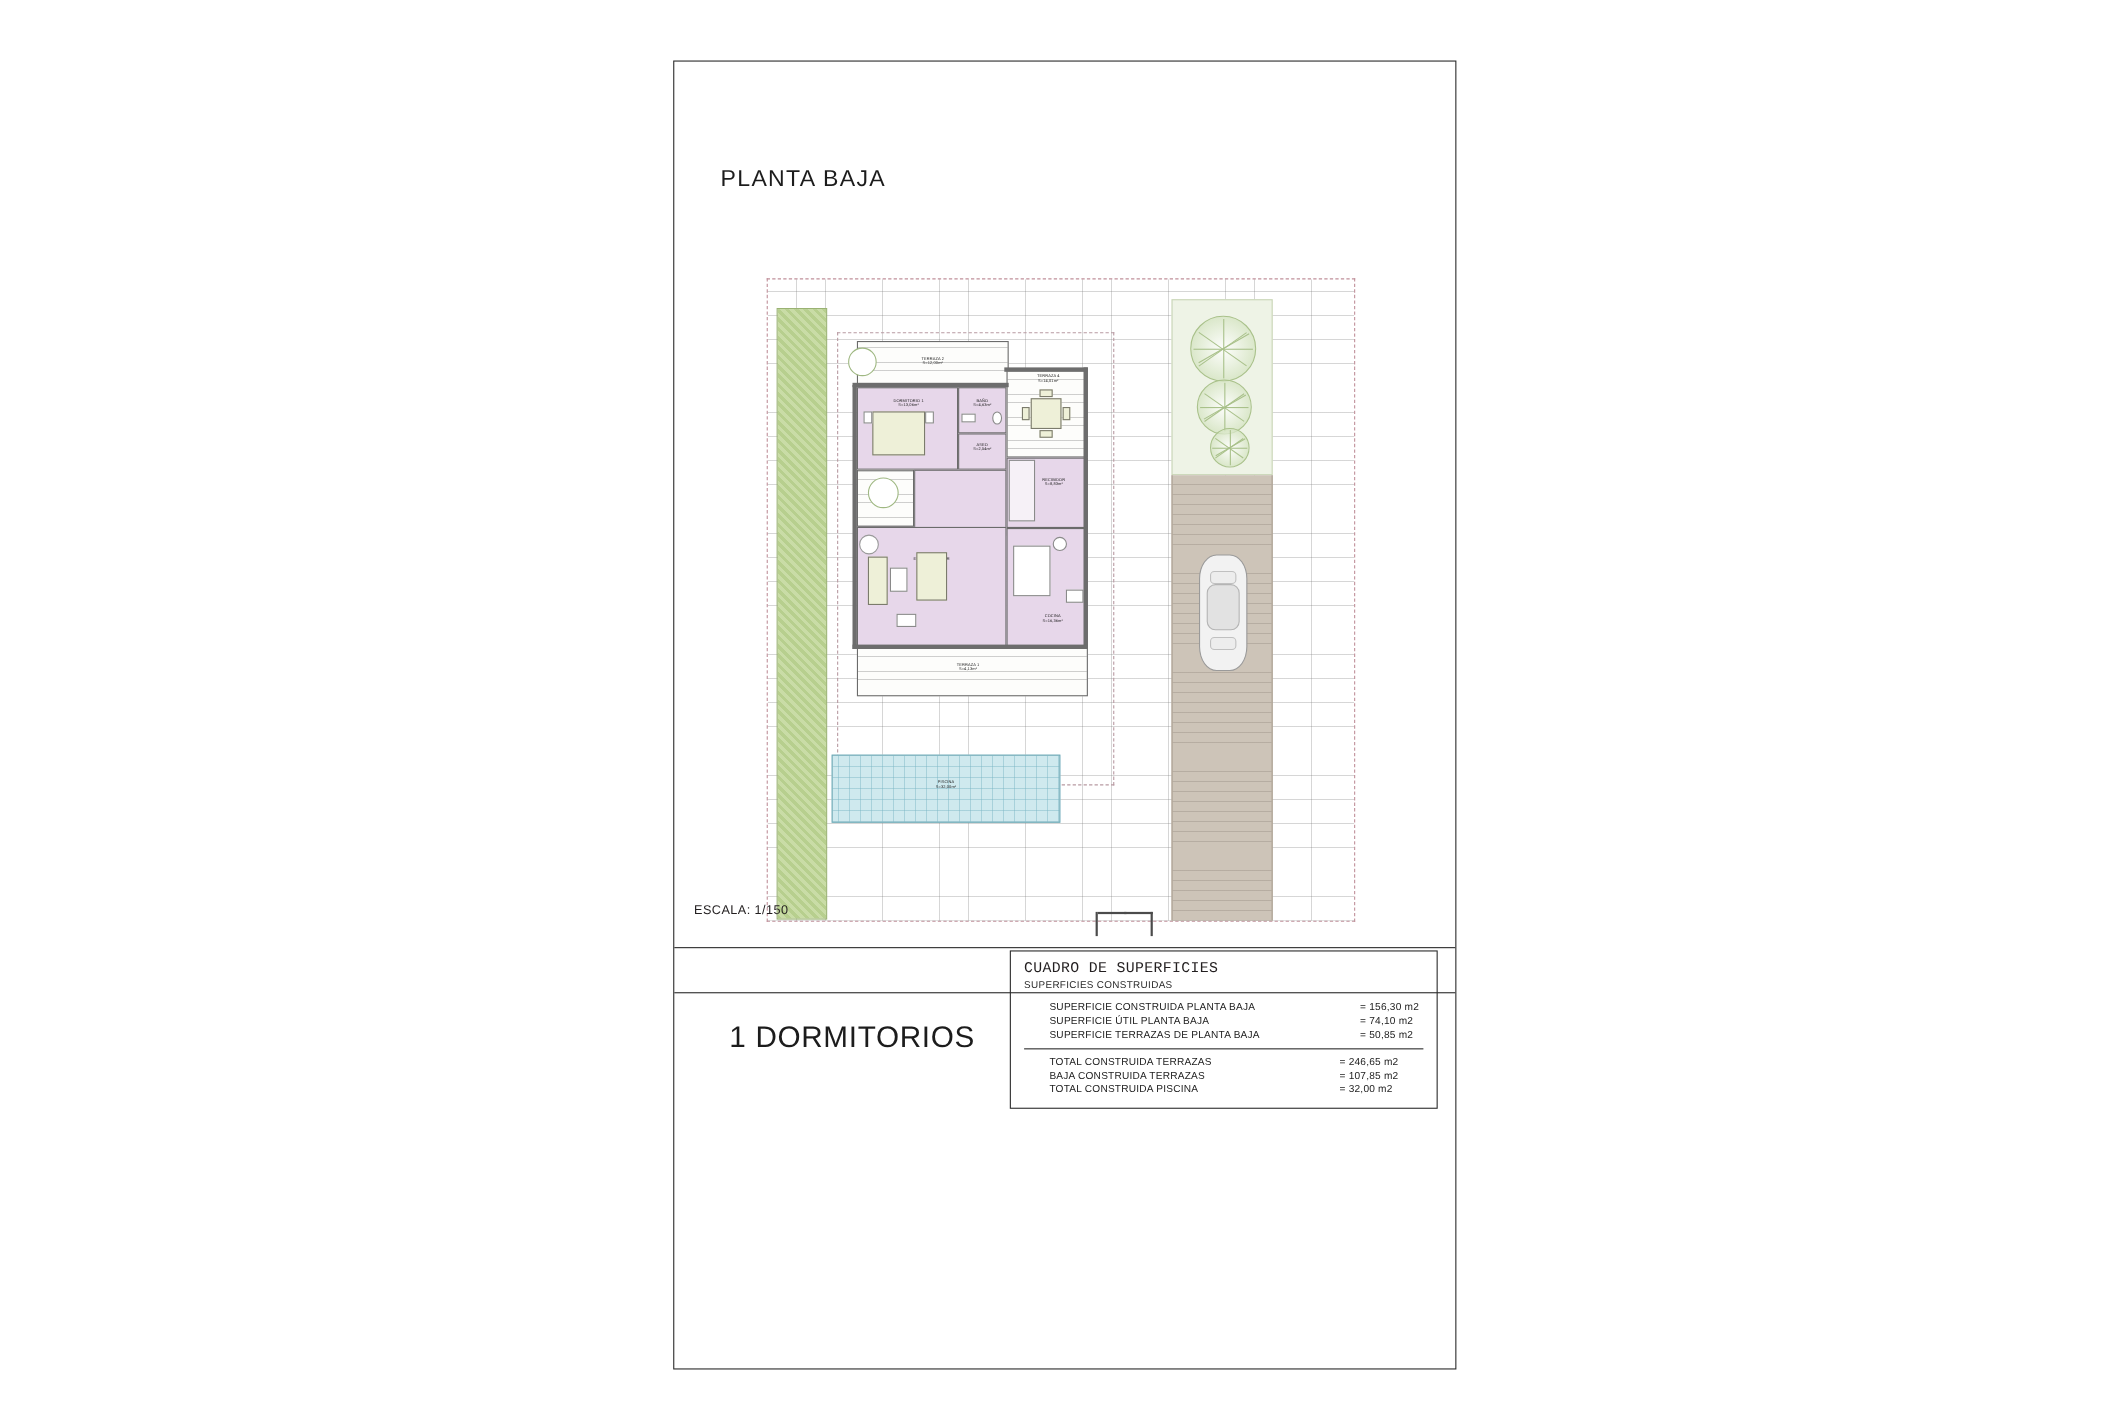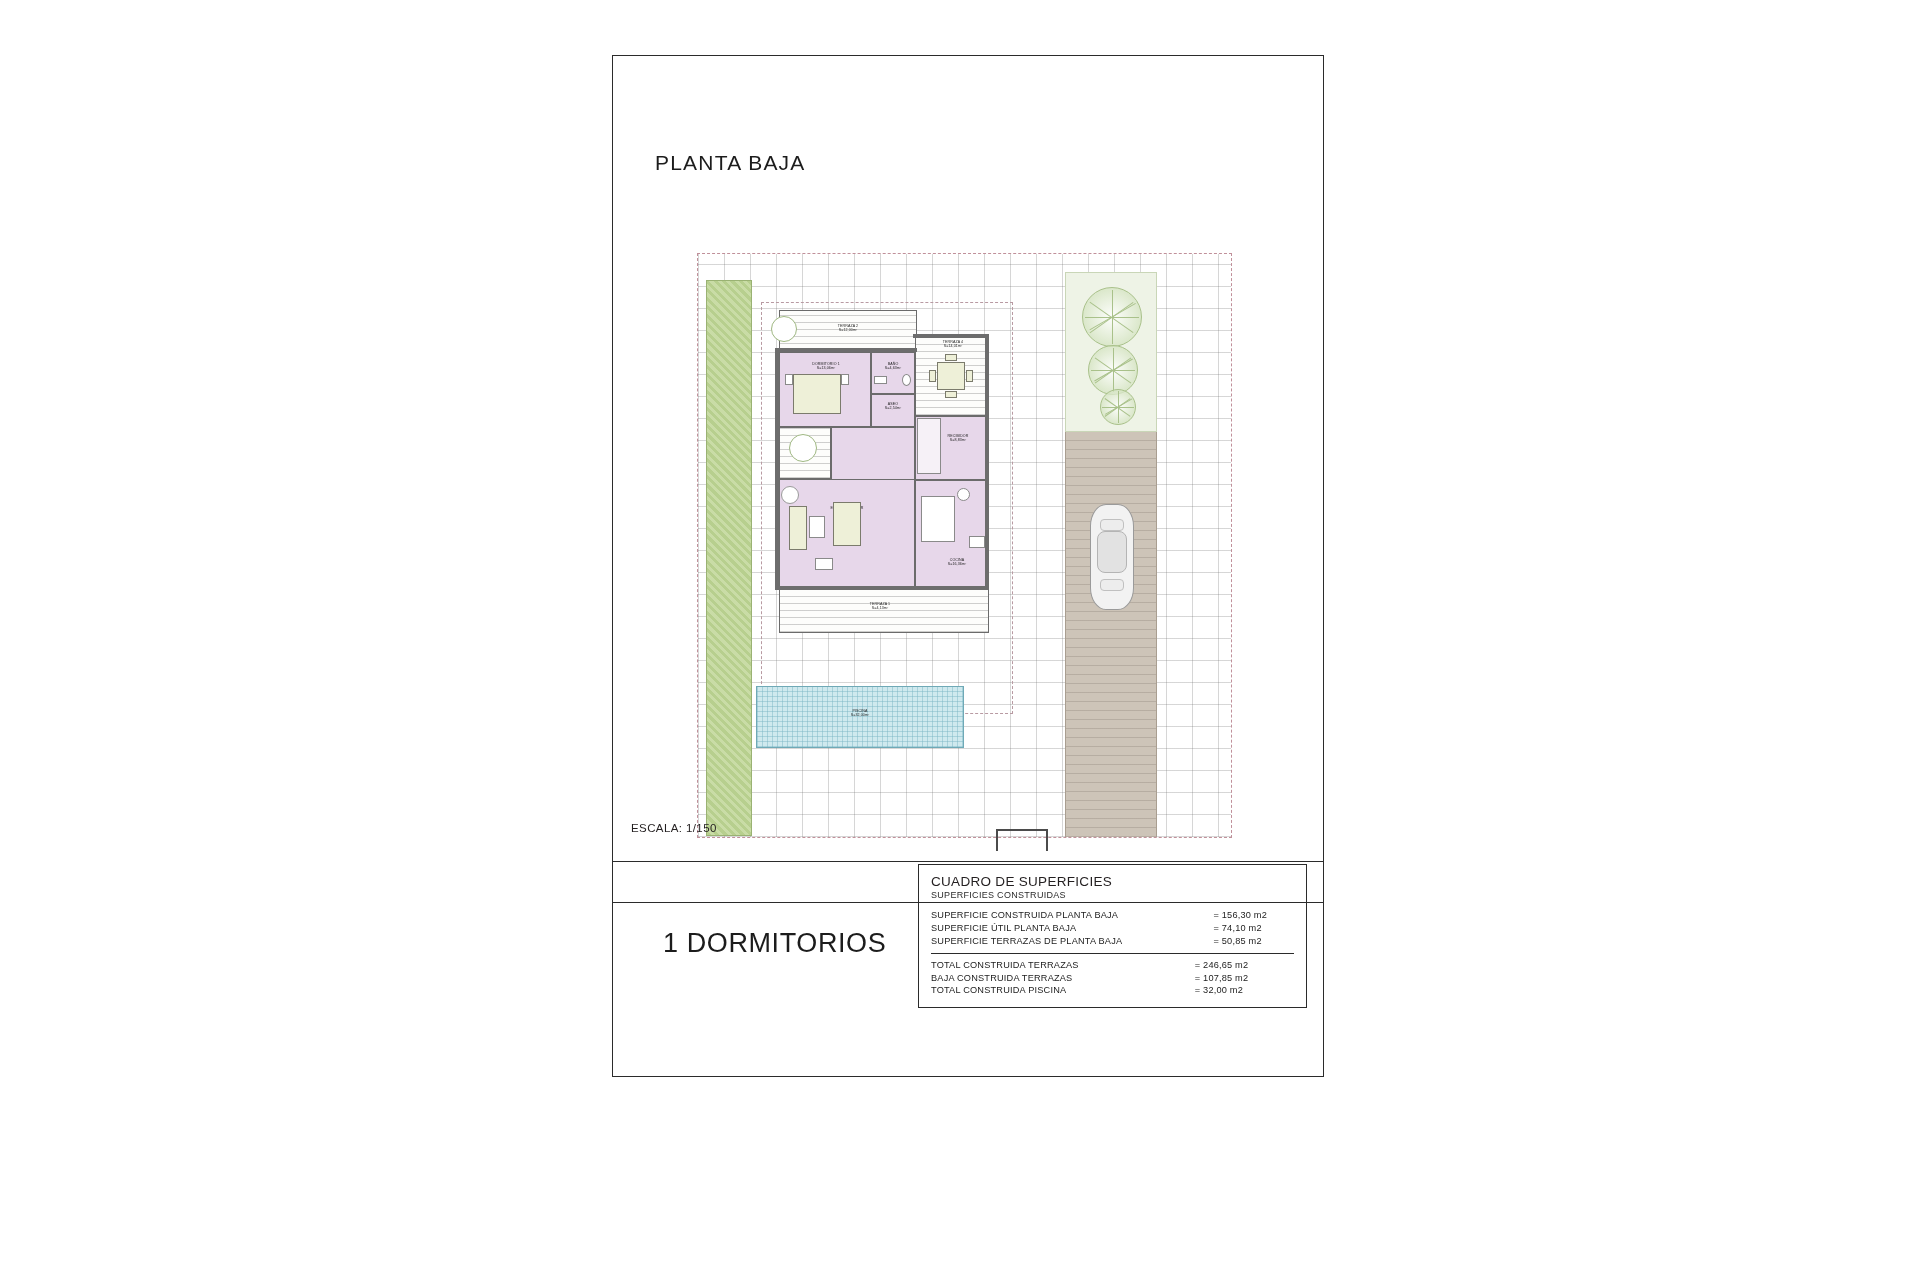--- a/index.html
+++ b/index.html
@@ -12,21 +12,21 @@
     height: 1280px;
     font-family: "Liberation Sans", sans-serif;
     color: #231f20;
     overflow: hidden;
   }
   #sheet {
     position: absolute;
     left: 612px;
     top: 55px;
     width: 712px;
-    height: 1022px;
+    height: 1190px;
     border: 1px solid #2b2b2b;
     box-sizing: border-box;
     background: #ffffff;
   }
   .hline {
     position: absolute;
     left: 0;
     width: 100%;
     height: 0;
     border-top: 1px solid #2b2b2b;
@@ -227,28 +227,29 @@
     height: 144px;
     border: 1px solid #2b2b2b;
     box-sizing: border-box;
     padding: 9px 12px 0 12px;
   }
   #cuadro h3 {
     margin: 0;
     font-size: 13.5px;
     font-weight: normal;
     letter-spacing: 0.3px;
+    font-family: Liberation Mono, monospace;
   }
   #cuadro .sub {
     font-size: 9px;
     letter-spacing: 0.3px;
     margin-top: 1px;
     color: #2b2b2b;
   }
-  .tbl { width: 100%; border-collapse: collapse; margin-top: 9px; }
+  .tbl { width: 100%; border-collapse: collapse; margin-top: 9px; margin-left: 23px; }
   .tbl td {
     font-size: 9.2px;
     padding: 1.4px 0;
     letter-spacing: 0.2px;
     color: #1c1c1c;
     white-space: nowrap;
   }
   .tbl td.val { text-align: left; padding-left: 10px; }
   .divider {
     border-top: 1px solid #2b2b2b;

